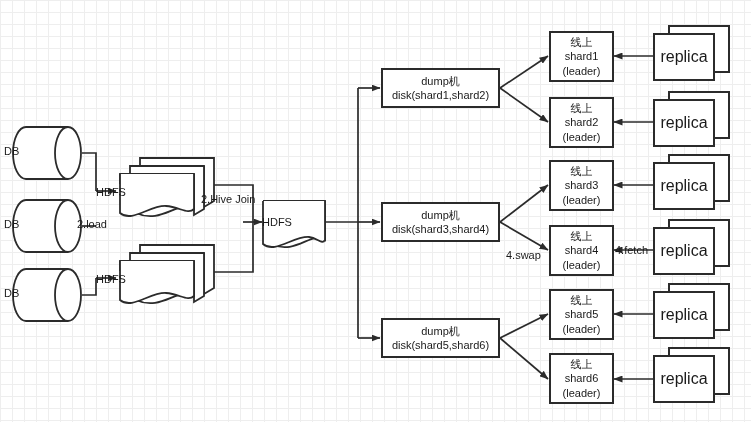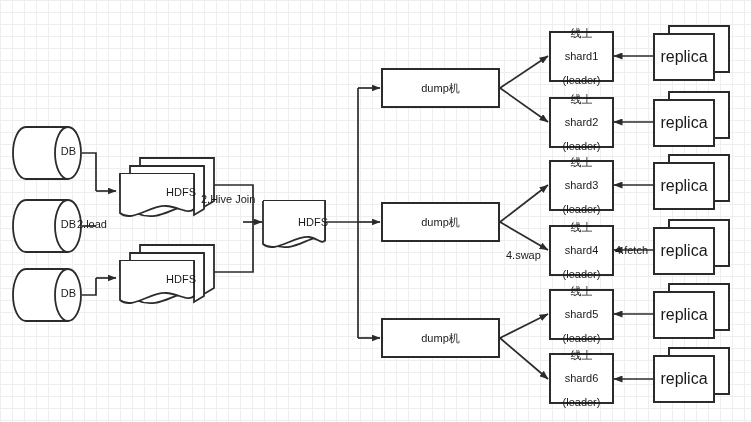--- a/index.html
+++ b/index.html
@@ -15,21 +15,21 @@
     background-color:#ffffff;
     background-image:
       linear-gradient(to right, #eeeeee 1px, transparent 1px),
       linear-gradient(to bottom, #eeeeee 1px, transparent 1px),
       linear-gradient(to right, #e2e2e2 1px, transparent 1px),
       linear-gradient(to bottom, #e2e2e2 1px, transparent 1px);
     background-size:12px 12px,12px 12px,60px 60px,60px 60px;
     background-position:0 1px,1px 0,0 1px,1px 0;
   }
   #edges{position:absolute;left:0;top:0;width:751px;height:422px;}
-  .node{position:absolute;box-sizing:border-box;gap:9px;}
+  .node{position:absolute;box-sizing:border-box;}
   .boxnode{
     border:2px solid #2b2b2b;
     background:#ffffff;
     display:flex;flex-direction:column;
     align-items:center;justify-content:center;
     font-size:11px;color:#1a1a1a;line-height:1.30;
     text-align:center;
   }
   .boxnode .ln{display:block;white-space:nowrap;}
   .replica-back{
@@ -51,21 +51,21 @@
     font-size:11px;color:#1a1a1a;
     white-space:nowrap;
     background:transparent;
     line-height:1;
   }
   .shapewrap{position:absolute;}
   .shapewrap svg{display:block;overflow:visible;}
   .shapetext{
     position:absolute;
     width:100%;
-    text-align:right;
+    text-align:left;
     font-size:11px;color:#1a1a1a;
     pointer-events:none;
   }
 </style>
 </head>
 <body>
 
 <div id="canvas">
 
   <svg id="edges" viewBox="0 0 751 422" xmlns="http://www.w3.org/2000/svg">
@@ -164,28 +164,31 @@
   <div class="shapewrap" style="left:262px;top:199px;">
     <svg width="66" height="56" viewBox="0 0 66 56">
       <path d="M1,2 H63 V41 C50,31 34,57 9,45 V2 Z" fill="#ffffff" stroke="#2b2b2b" stroke-width="1.8"></path>
       <path d="M1,2 V45 C13,55 31,37 47,38 C56,39 60,46 63,41 V2" fill="#ffffff" stroke="#2b2b2b" stroke-width="1.8"></path>
     </svg>
     <div class="shapetext" style="top:17px;left:0px;">HDFS</div>
   </div>
 
   <div class="node boxnode" style="left:381px;top:68px;width:119px;height:40px;">
     <span class="ln">dump机</span>
+    <span class="ln">disk(shard1,shard2)</span>
   </div>
 
   <div class="node boxnode" style="left:381px;top:202px;width:119px;height:40px;">
     <span class="ln">dump机</span>
+    <span class="ln">disk(shard3,shard4)</span>
   </div>
 
   <div class="node boxnode" style="left:381px;top:318px;width:119px;height:40px;">
     <span class="ln">dump机</span>
+    <span class="ln">disk(shard5,shard6)</span>
   </div>
 
   <div class="node boxnode" style="left:549px;top:31px;width:65px;height:51px;">
     <span class="ln">线上</span>
     <span class="ln">shard1</span>
     <span class="ln">(leader)</span>
   </div>
 
   <div class="node boxnode" style="left:549px;top:97px;width:65px;height:51px;">
     <span class="ln">线上</span>

